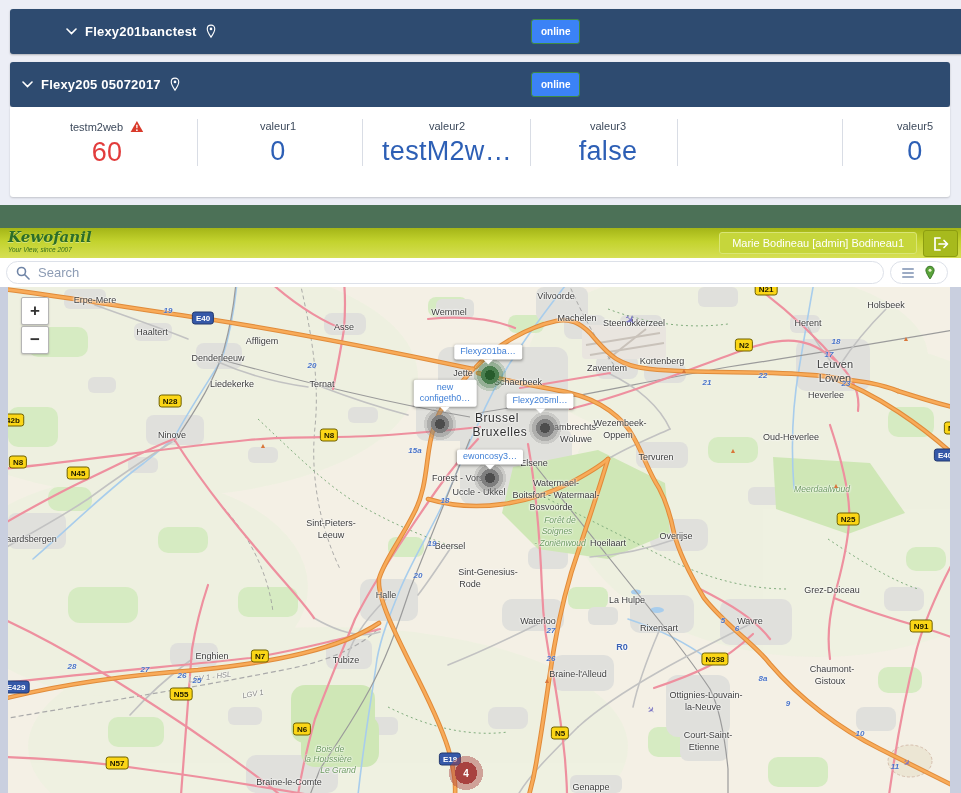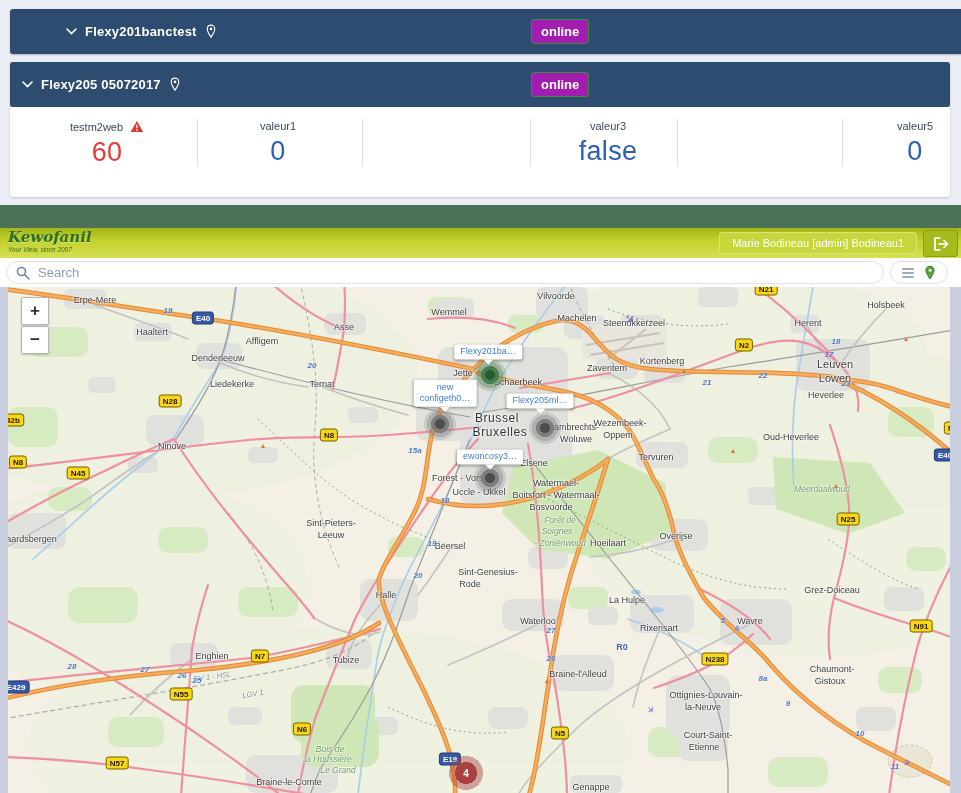--- a/index.html
+++ b/index.html
@@ -3,21 +3,21 @@
 <meta charset="utf-8">
 <style>
   html,body{margin:0;padding:0;}
   body{width:961px;height:793px;overflow:hidden;font-family:"Liberation Sans",sans-serif;background:#eceef6;position:relative;}
   
   .dashboard{position:absolute;top:0;left:0;width:961px;height:205px;background:#eceef6;}
   .dev-row{position:absolute;left:10px;width:940px;height:45px;background:#2e4b70;border-radius:3px;box-shadow:0 1px 2px rgba(0,0,0,.25);display:flex;align-items:center;color:#fff;cursor:pointer;}
   .dev-row .chev{margin-left:12px;display:flex;align-items:center;}
   .dev-name{font-size:13px;font-weight:bold;margin-left:8px;letter-spacing:.2px;}
   .dev-pin{margin-left:8px;display:flex;align-items:center;}
-  .badge{position:absolute;left:521px;top:10px;height:23px;padding:0 9px;background:#a21caf;border:1px solid #3f8b44;border-radius:3px;color:#fff;font-size:13px;font-weight:bold;display:flex;align-items:center;}
+  .badge{position:absolute;left:521px;top:10px;height:23px;padding:0 9px;background:#3b82f6;border:1px solid #3f8b44;border-radius:3px;color:#fff;font-size:10px;font-weight:bold;display:flex;align-items:center;}
   .values{position:absolute;top:107px;left:10px;width:940px;height:90px;background:#fff;border-radius:0 0 3px 3px;box-shadow:0 1px 2px rgba(0,0,0,.18);overflow:hidden;}
   .vcol{position:absolute;top:0;transform:translateX(-50%);text-align:center;white-space:nowrap;}
   .vlabel{margin-top:13px;font-size:11px;color:#3d4a5c;display:flex;align-items:center;justify-content:center;gap:7px;}
   .vvalue{margin-top:4px;font-size:27px;letter-spacing:.3px;}
   .vsep{position:absolute;top:12px;width:1px;height:47px;background:#d9dde5;}
   
   .band{position:absolute;top:205px;left:0;width:961px;height:23px;background:#4c7157;border-bottom:2px solid #5b690e;}
   
   .appheader{position:absolute;top:228px;left:0;width:961px;height:30px;background:linear-gradient(180deg,#a4b517 0%,#c3d32e 45%,#d6df55 100%);}
   .logo{position:absolute;left:8px;top:2px;line-height:1;}
@@ -103,20 +103,26 @@
             <circle cx="10" cy="14.3" r="1.2" fill="#fff"></circle>
           </svg>
         </div>
         <div class="vvalue" style="color: rgb(226, 60, 60);">60</div>
       </div>
       <div class="vcol" style="left: 268px;">
         <div class="vlabel">
           <span>valeur1</span>
         </div>
         <div class="vvalue" style="color: rgb(45, 95, 181);">0</div>
+      </div>
+      <div class="vcol" style="left: 437px;">
+        <div class="vlabel">
+          <span>valeur2</span>
+        </div>
+        <div class="vvalue" style="color: rgb(45, 95, 181);">testM2w…</div>
       </div>
       <div class="vcol" style="left: 598px;">
         <div class="vlabel">
           <span>valeur3</span>
         </div>
         <div class="vvalue" style="color: rgb(45, 95, 181);">false</div>
       </div>
       <div class="vcol" style="left: 905px;">
         <div class="vlabel">
           <span>valeur5</span>
@@ -425,21 +431,21 @@
         <div class="town" style="left: 824px; top: 382px;">Chaumont-</div>
         <div class="town" style="left: 822px; top: 394px;">Gistoux</div>
         <div class="town" style="left: 698px; top: 408px;">Ottignies-Louvain-</div>
         <div class="town" style="left: 695px; top: 420px;">la-Neuve</div>
         <div class="town" style="left: 700px; top: 448px;">Court-Saint-</div>
         <div class="town" style="left: 696px; top: 460px;">Etienne</div>
         <div class="town" style="left: 583px; top: 500px;">Genappe</div>
         <div class="town" style="left: 281px; top: 495px;">Braine-le-Comte</div>
         <div class="town" style="left: 338px; top: 373px;">Tubize</div>
         <div class="town" style="left: 184px; top: 369px; padding-left: 40px;">Enghien</div>
-        <div class="town" style="left: 164px; top: 159px;">Ninove</div>
+        <div class="town" style="left: 164px; top: 148px;">Ninove</div>
         <div class="town" style="left: 22px; top: 252px;">raardsbergen</div>
         <div class="town rail" style="left: 202px; top: 390px; transform: translate(-50%, -50%) rotate(-8deg);">LGV 1 - HSL</div>
         <div class="town rail" style="left: 245px; top: 407px; transform: translate(-50%, -50%) rotate(-10deg);">LGV 1</div>
         <div class="town forest" style="left: 322px; top: 462px;">Bois de</div>
         <div class="town forest" style="left: 320px; top: 472px;">la Houssière</div>
         <div class="town forest" style="left: 330px; top: 483px;">Le Grand</div>
         <div class="town road" style="left: 614px; top: 360px;">R0</div>
         <div class="shield b" style="left: 195px; top: 31px;">E40</div>
         <div class="shield y" style="left: 162px; top: 114px;">N28</div>
         <div class="shield y" style="left: 2px; top: 133px;">N42b</div>

